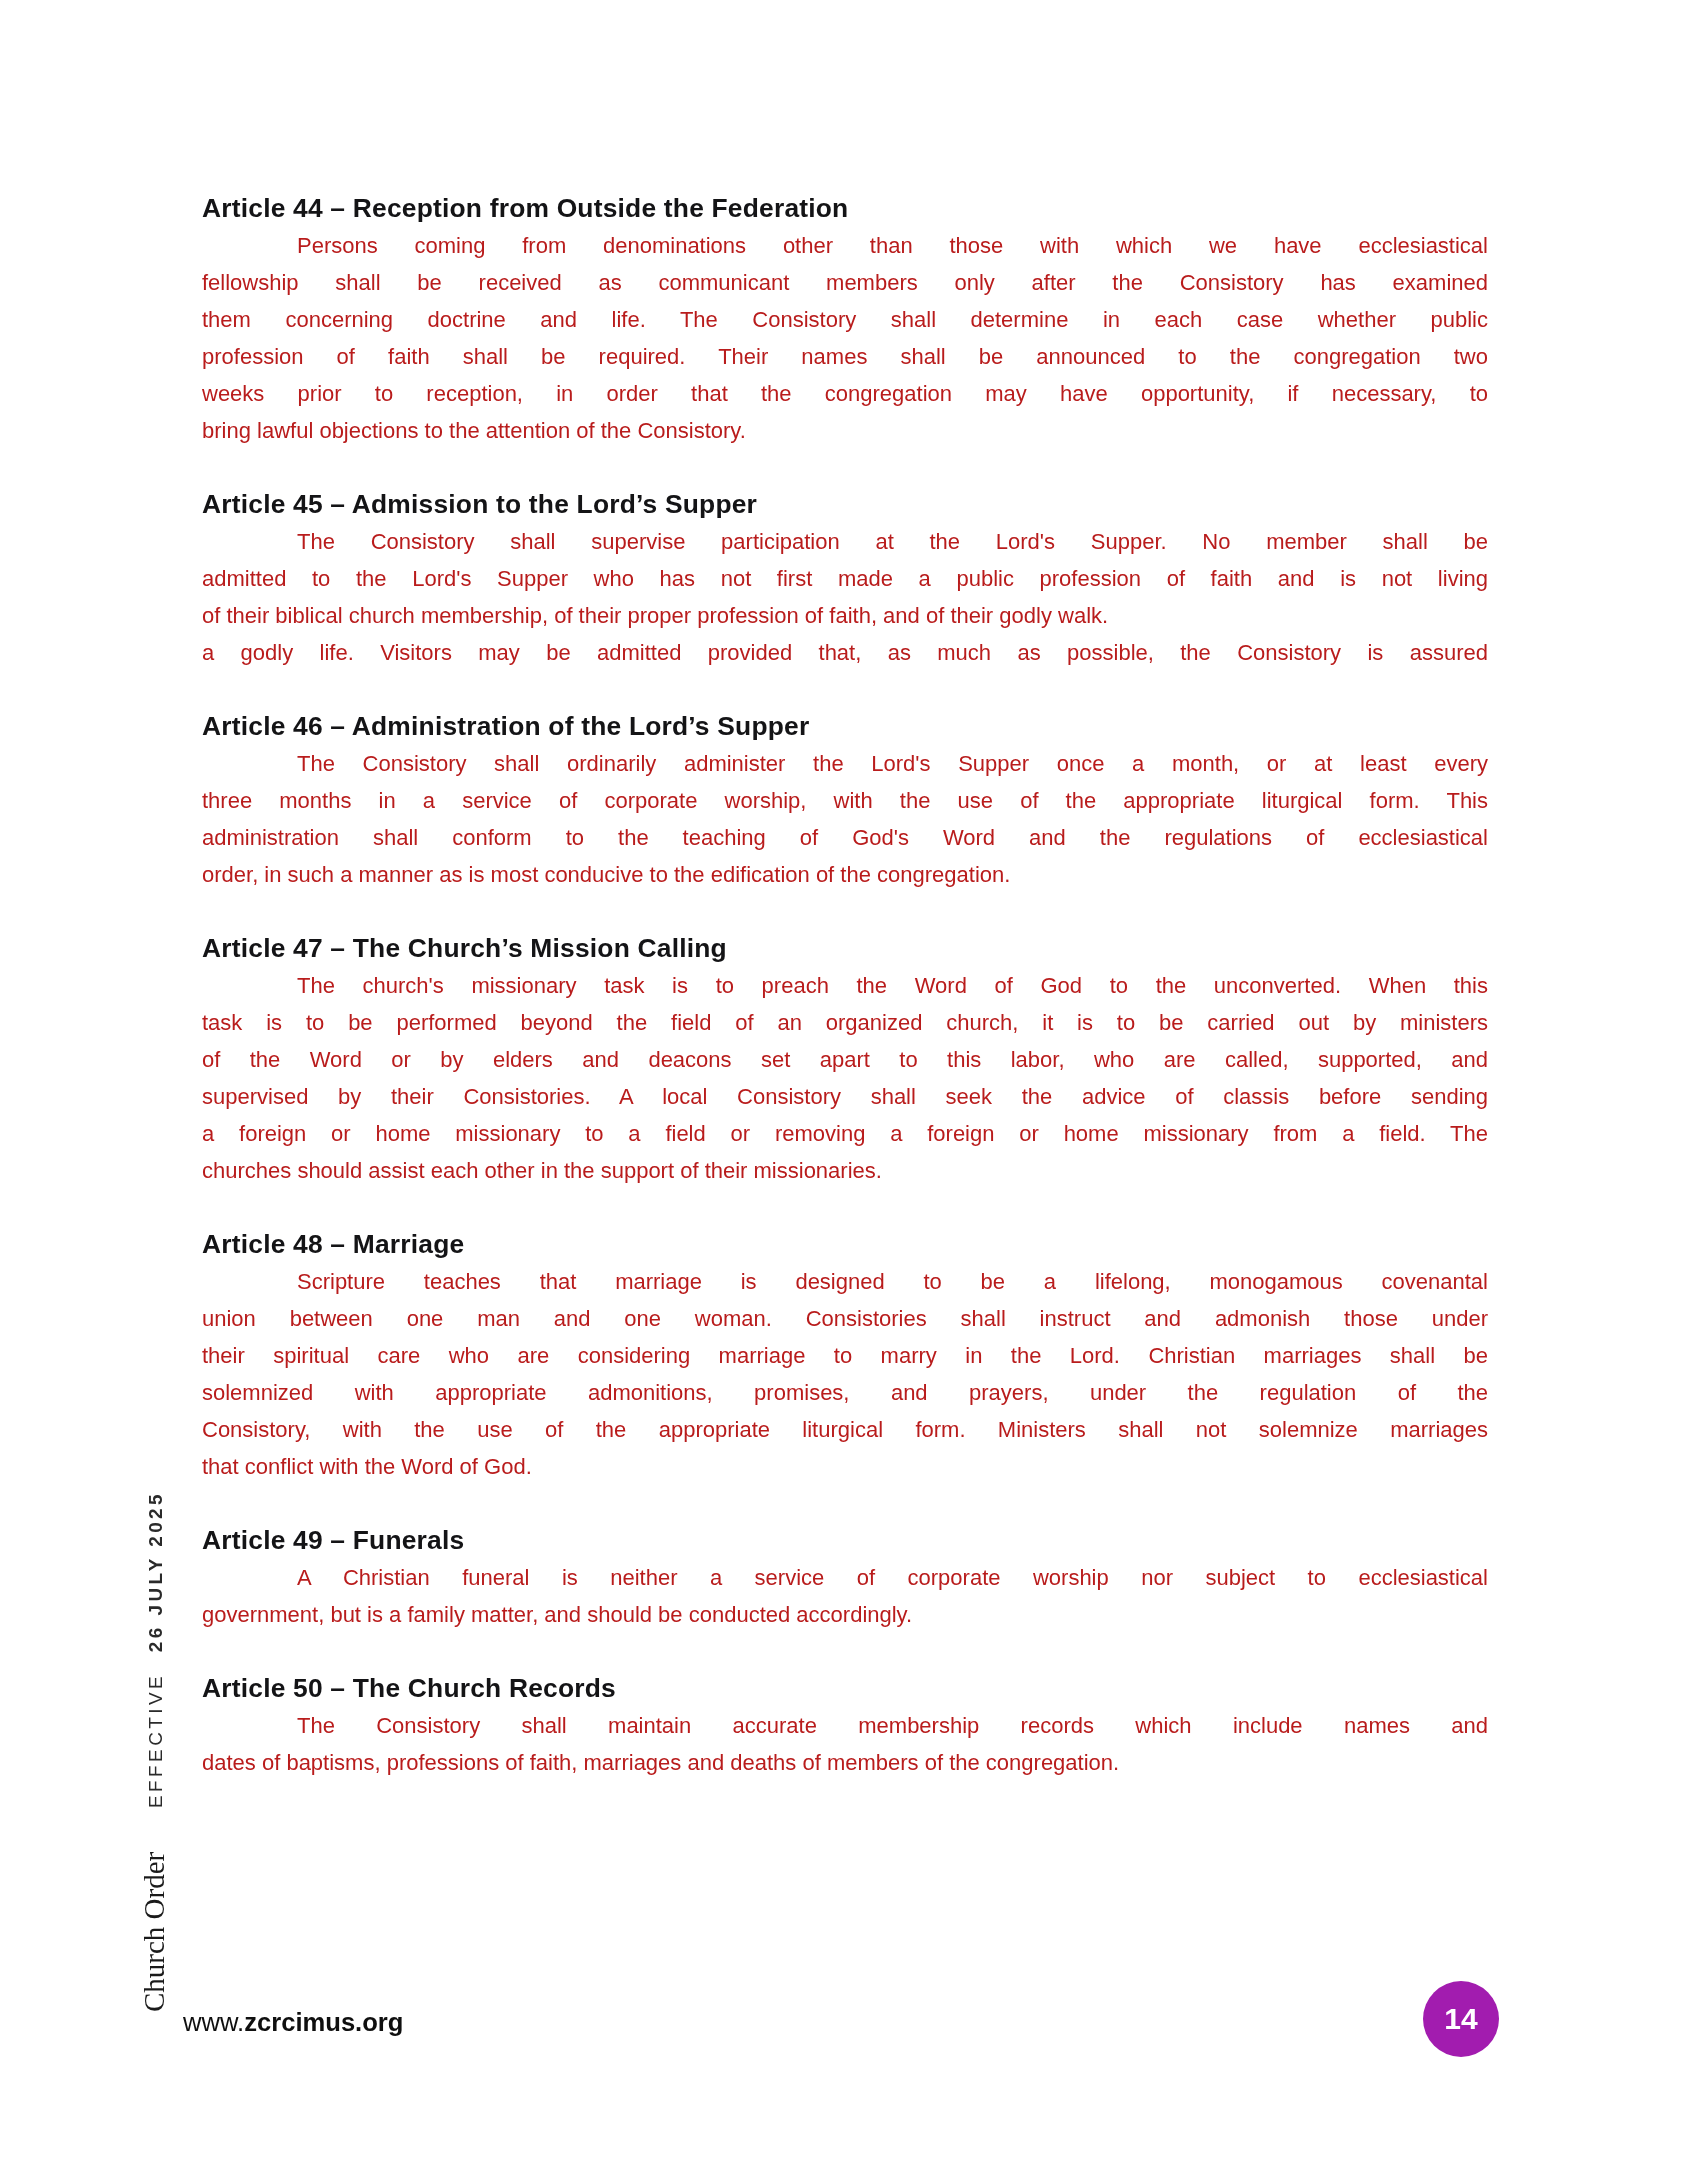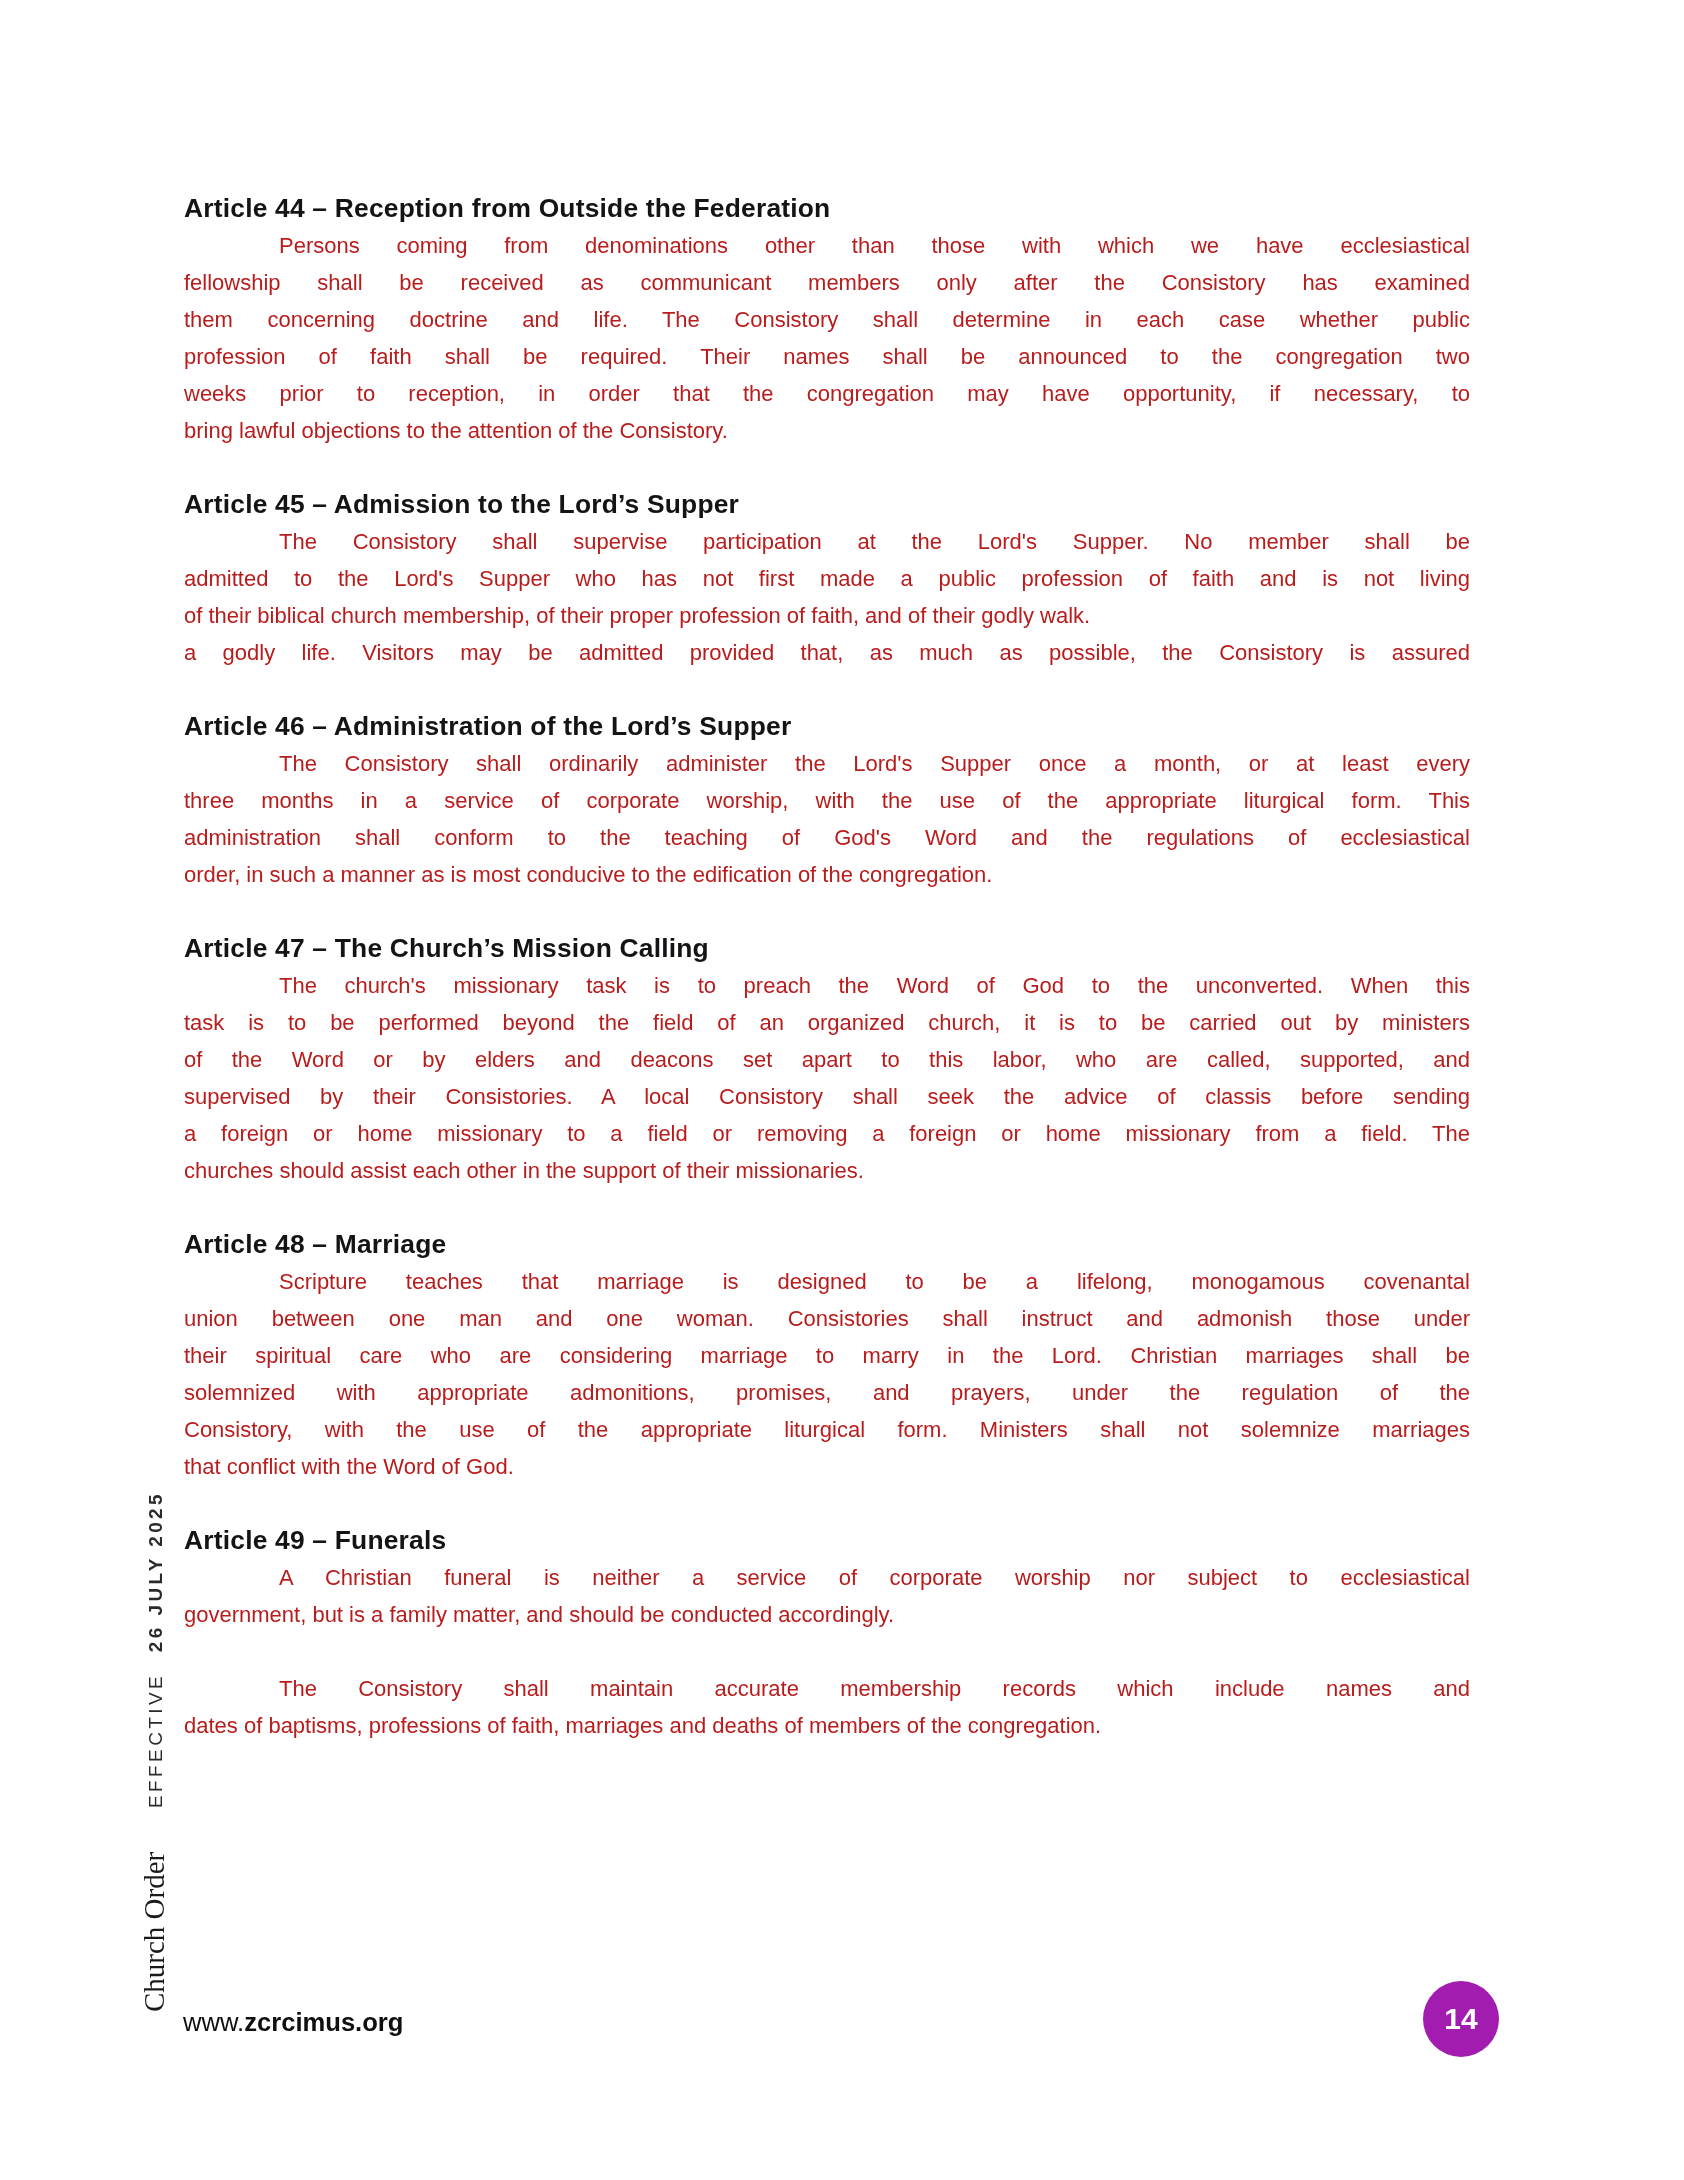--- a/index.html
+++ b/index.html
@@ -5,21 +5,21 @@
   html,body{margin:0;padding:0;background:#ffffff;}
   .page{
     position:relative;
     width:1685px;height:2181px;
     background:#ffffff;
     font-family:"Liberation Sans",sans-serif;
     color:#1e1e20;
     overflow:hidden;
   }
   
-  .content{position:absolute;left:184px;top:190px;width:1286px;}
+  .content{position:absolute;left:202px;top:190px;width:1286px;}
   section.article{margin:0;}
   section.article + section.article{margin-top:37px;}
   .art-heading{
     margin:0;
     font-size:26.4px;line-height:37px;font-weight:700;
     color:#141416;letter-spacing:0.2px;
     text-align:left;
   }
   .bodyline{
     font-size:22px;line-height:37px;
@@ -114,20 +114,21 @@
         <div class="bodyline">solemnized with appropriate admonitions, promises, and prayers, under the regulation of the</div>
         <div class="bodyline">Consistory, with the use of the appropriate liturgical form. Ministers shall not solemnize marriages</div>
         <div class="bodyline lastline">that conflict with the Word of God.</div>
       </section>
       <section class="article">
         <h2 class="art-heading">Article 49 – Funerals</h2>
         <div class="bodyline indent">A Christian funeral is neither a service of corporate worship nor subject to ecclesiastical</div>
         <div class="bodyline lastline">government, but is a family matter, and should be conducted accordingly.</div>
       </section>
       <section class="article">
+        <h2 class="art-heading">Article 50 – The Church Records</h2>
         <div class="bodyline indent">The Consistory shall maintain accurate membership records which include names and</div>
         <div class="bodyline lastline">dates of baptisms, professions of faith, marriages and deaths of members of the congregation.</div>
       </section>
     </main>
 
   <div class="footer-url">
     <span>www.</span><span class="bold">zcrcimus.org</span>
   </div>
 
   <div class="page-badge" style="background: #a21caf;">

